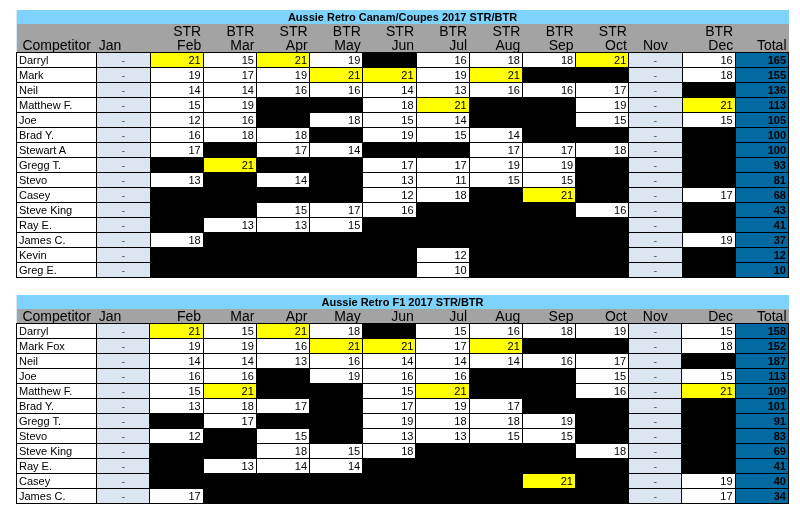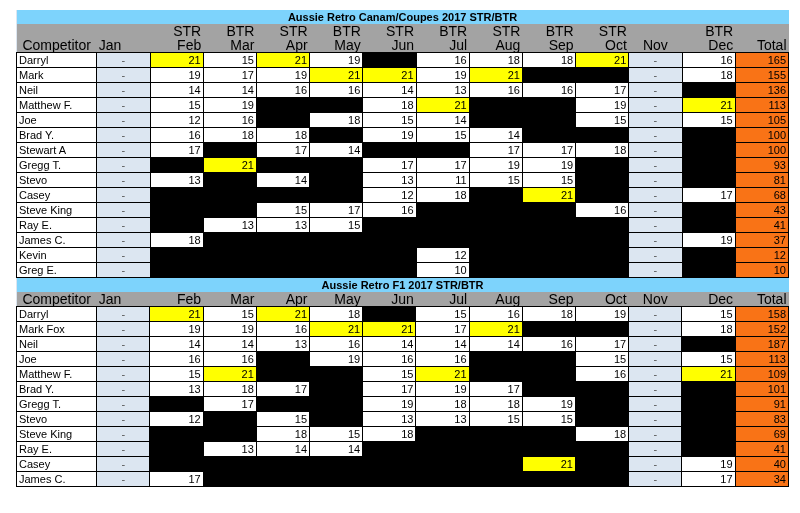--- a/index.html
+++ b/index.html
@@ -16,22 +16,22 @@
   .hdr th { font-weight: normal; background: #a3a3a3; text-align: right; font-size: 14px; }
   .hdr th.name { text-align: center; }
   .hdr th.jan { text-align: left; }
   .hdr th.nov { text-align: center; }
   tbody.data td { border: 1px solid #000; text-align: right; }
   tbody.data td.name { text-align: left; background: #fff; }
   tbody.data td.dash { text-align: center; background: #dce6f1; color: #555; }
   tbody.data td.w { background: #fff; }
   tbody.data td.y { background: #ffff00; }
   tbody.data td.k { background: #000; }
-  tbody.data td.tot { background: #f97316; font-weight: normal; }
-  #t2 { margin-top: 0; }
+  tbody.data td.tot { background: #0369a1; font-weight: bold; }
+  #t2 { margin-top: 17px; }
 </style>
 </head>
 <body>
 
 <div class="sheet">
   <table id="t1">
     <colgroup>
       <col class="c-name">
         <col class="c-jan">
         <col class="c-m">

